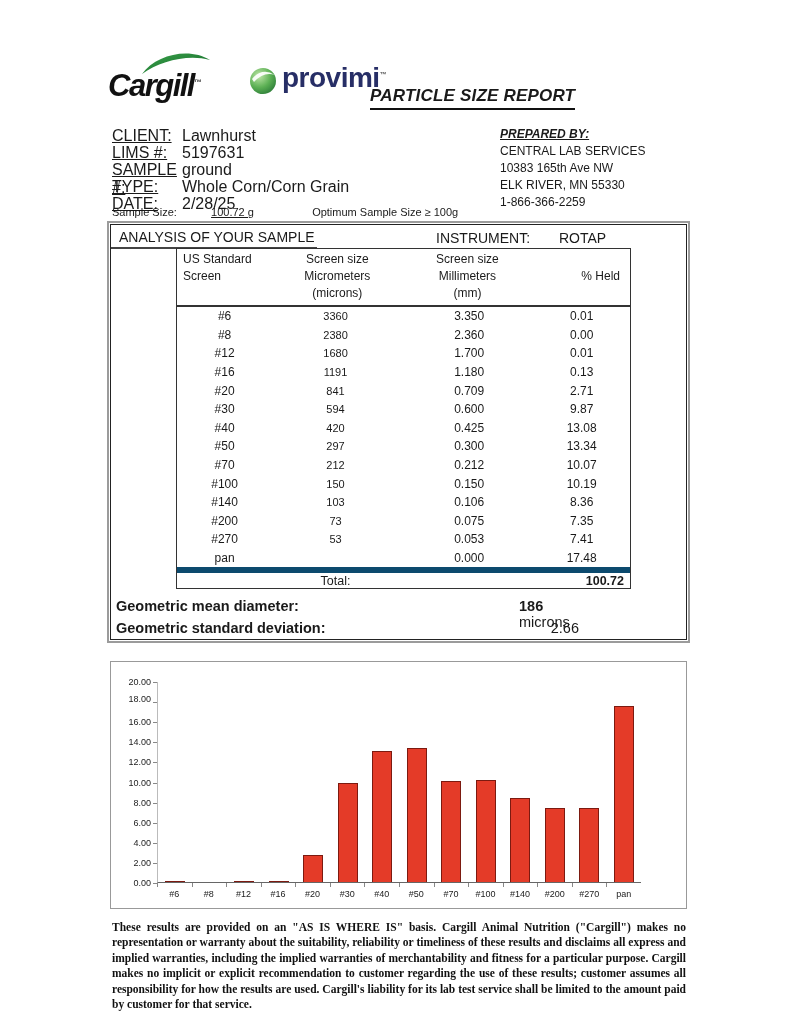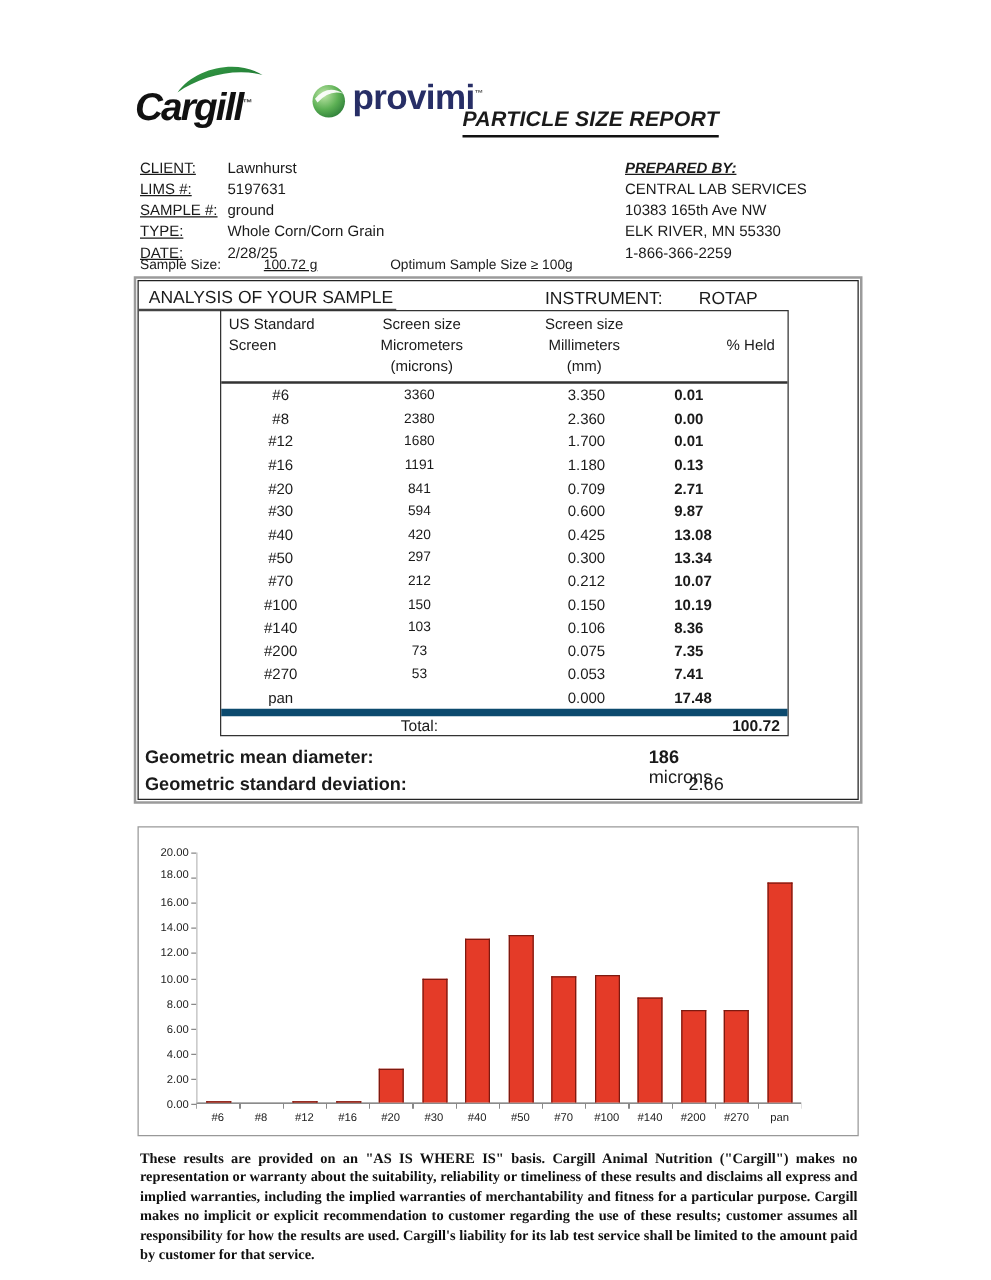--- a/index.html
+++ b/index.html
@@ -13,21 +13,21 @@
   .logo-cargill { position:absolute; left:106px; top:54px; width:140px; height:52px; }
   .cargill-text { position:absolute; left:2px; top:14px; font-size:31px; font-weight:bold; font-style:italic; letter-spacing:-1.5px; color:#111; }
   .cargill-tm { font-size:8px; font-style:normal; vertical-align:super; letter-spacing:0; color:#333; }
   .cargill-leaf { position:absolute; left:34px; top:-3px; }
   .logo-provimi { position:absolute; left:246px; top:60px; width:150px; height:44px; }
   .provimi-swirl { position:absolute; left:0; top:4px; }
   .provimi-text { position:absolute; left:36px; top:2px; font-size:28px; font-weight:bold; color:#272e66; letter-spacing:-0.5px; }
   .provimi-tm { font-size:7px; vertical-align:super; color:#555; }
   .report-title { position:absolute; left:370px; top:86px; font-size:17px; font-weight:bold; font-style:italic; border-bottom:2px solid #111; padding-bottom:2px; letter-spacing:0.2px; }
   
-  .info-left { position:absolute; left:112px; top:127px; font-size:12px; }
+  .info-left { position:absolute; left:112px; top:127px; font-size:16px; }
   .info-row { height:17px; display:flex; }
   .info-label { display:inline-block; width:70px; text-decoration:underline; }
   .info-value { display:inline-block; }
   .sample-size-row { position:absolute; left:112px; top:206px; font-size:11px; }
   .ss-label { display:inline-block; width:96px; }
   .ss-value { display:inline-block; width:92px; text-decoration:underline; }
   .ss-note { display:inline-block; margin-left:6px; }
   .prepared { position:absolute; left:500px; top:127px; font-size:12px; }
   .prepared-label { font-weight:bold; font-style:italic; text-decoration:underline; height:17px; }
   .prepared-line { height:17px; }
@@ -41,21 +41,21 @@
   .ph-grid, .pr-grid { display:grid; grid-template-columns:21% 28% 31% 20%; }
   .ptable-header { padding:3px 6px 2px 6px; border-bottom:2px solid #333; font-size:12px; }
   .ph-cell div { height:17px; }
   .ph-screen { text-align:left; }
   .ph-microns, .ph-mm { text-align:center; }
   .ph-held { text-align:right; padding-right:4px; }
   .ptable-row { height:18.6px; align-items:center; font-size:12px; }
   .pc-screen { text-align:center; }
   .pc-microns { text-align:center; font-size:11px; }
   .pc-mm { text-align:center; }
-  .pc-held { text-align:left; font-weight:bold; padding-right:6px; }
+  .pc-held { text-align:center; font-weight:normal; padding-right:6px; }
   .ptable-total { border-top:6px solid #0c4a6e; height:21px; align-items:center; font-size:12.5px; }
   .pt-label { grid-column:2; text-align:center; }
   .pt-value { grid-column:4; text-align:right; font-weight:bold; padding-right:6px; }
   .geo-row { position:absolute; left:5px; font-size:14.5px; font-weight:bold; }
   .geo1 { top:373px; } .geo2 { top:395px; }
   .geo-value { position:absolute; font-size:14.5px; }
   .gv1 { left:408px; top:373px; width:60px; }
   .gv2 { left:408px; top:395px; text-align:right; width:60px; font-weight:normal; }
   .gv-num { font-weight:bold; } .gv-unit { font-weight:normal; }
   

